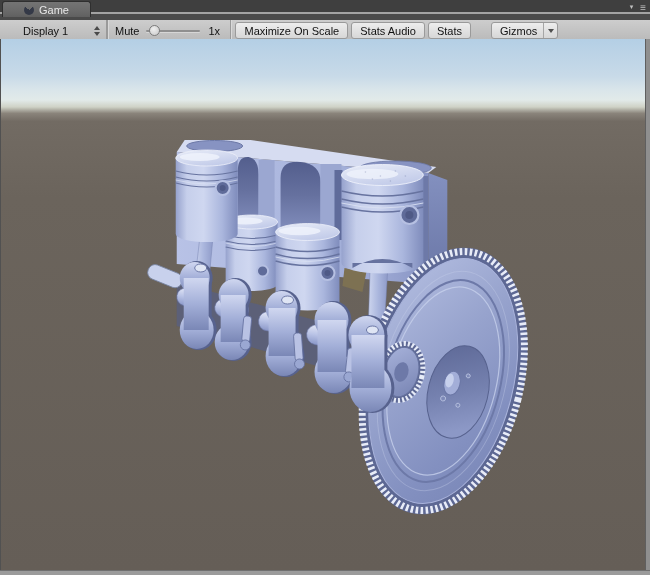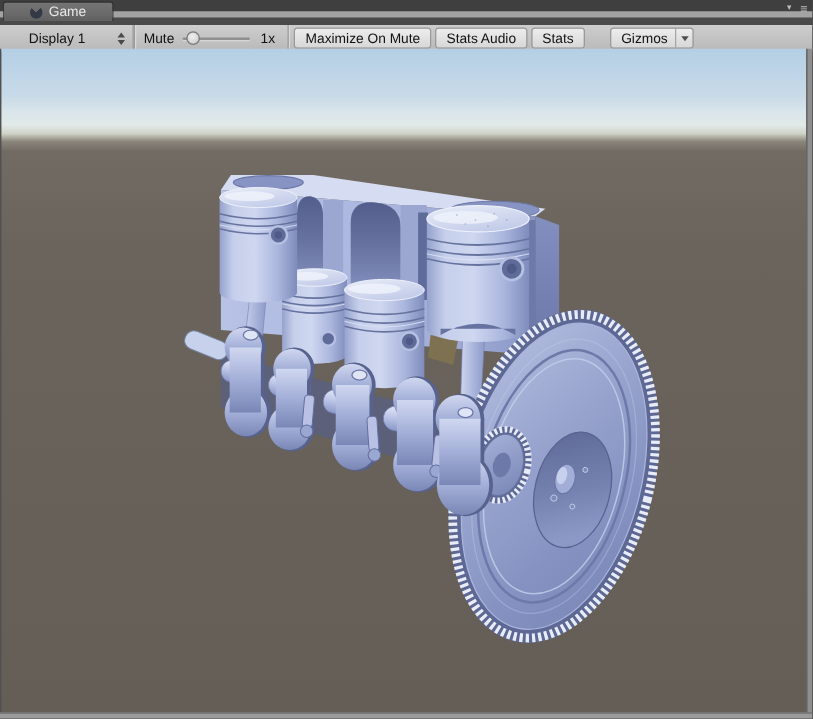--- a/index.html
+++ b/index.html
@@ -6,21 +6,21 @@
   body{
     width:650px;height:575px;position:relative;overflow:hidden;
     background:#4a4a4a;
     font-family:"Liberation Sans", sans-serif;
     -webkit-font-smoothing:antialiased;
   }
   
   .tab-bar{
     position:absolute;left:0;top:0;width:650px;height:14px;
     background:var(--tabbar_bg);
-    border-bottom:5px solid #a3a3a3;
+    border-bottom:2px solid #a3a3a3;
     box-sizing:border-box;
   }
   .tab{
     position:absolute;left:2px;top:1px;width:89px;height:16px;
     background:linear-gradient(#747474,var(--tab_bg) 60%,#606060);
     border-radius:3px 3px 0 0;
     border:1px solid #2f2f2f;border-bottom:none;
     box-sizing:border-box;
     display:flex;align-items:center;justify-content:center;gap:5px;
     color:var(--text_light);font-size:11px;
@@ -122,21 +122,21 @@
   <div class="scale-group">
     <span class="scale-label">Mute</span>
     <span class="slider">
       <span class="track"></span>
       <span class="knob"></span>
     </span>
     <span class="scale-value">1x</span>
   </div>
   <div class="sep"></div>
   <div class="btn first">
-    <span>Maximize On Mute</span>
+    <span>Maximize On Scale</span>
   </div>
   <div class="btn">
     <span>Stats Audio</span>
   </div>
   <div class="btn">
     <span>Stats</span>
   </div>
   <div class="btn gizmos">
     <span>Gizmos</span>
     <span class="gizmos-arrow">

